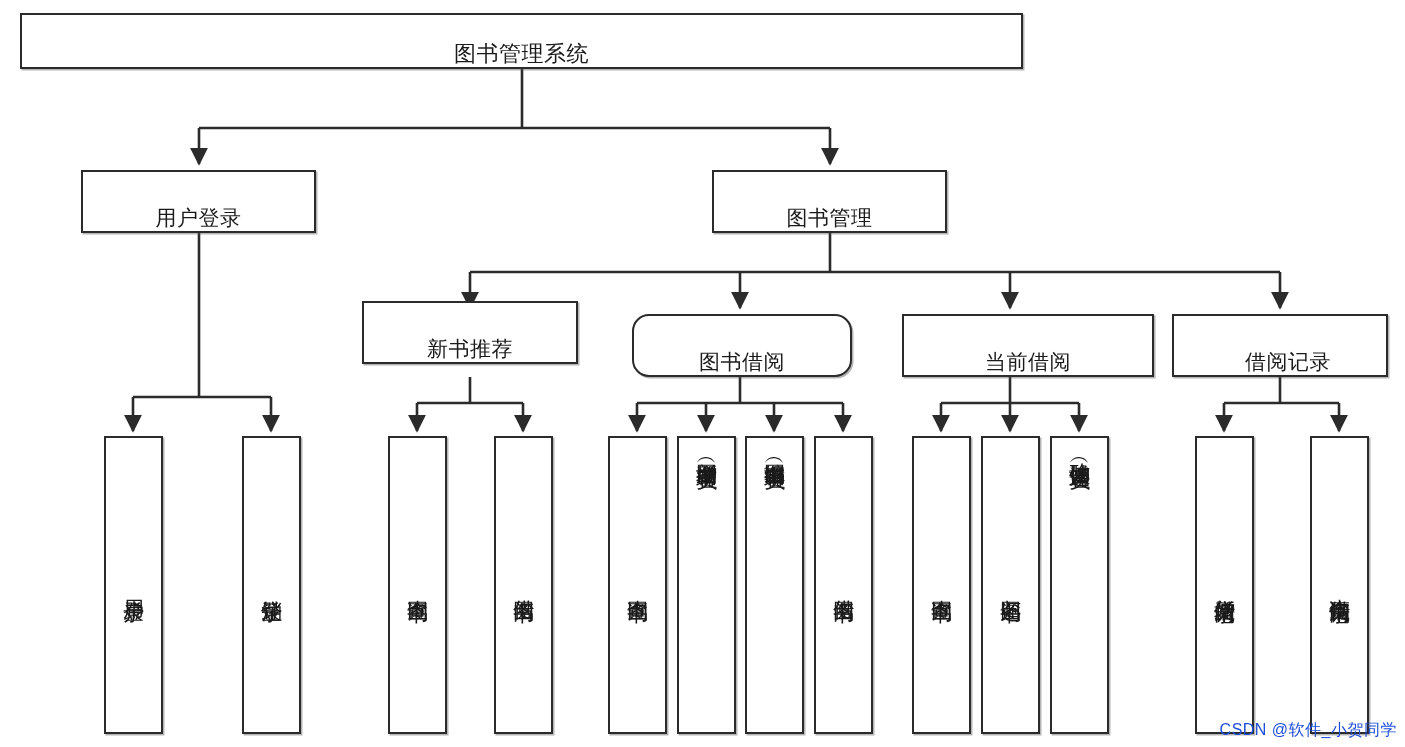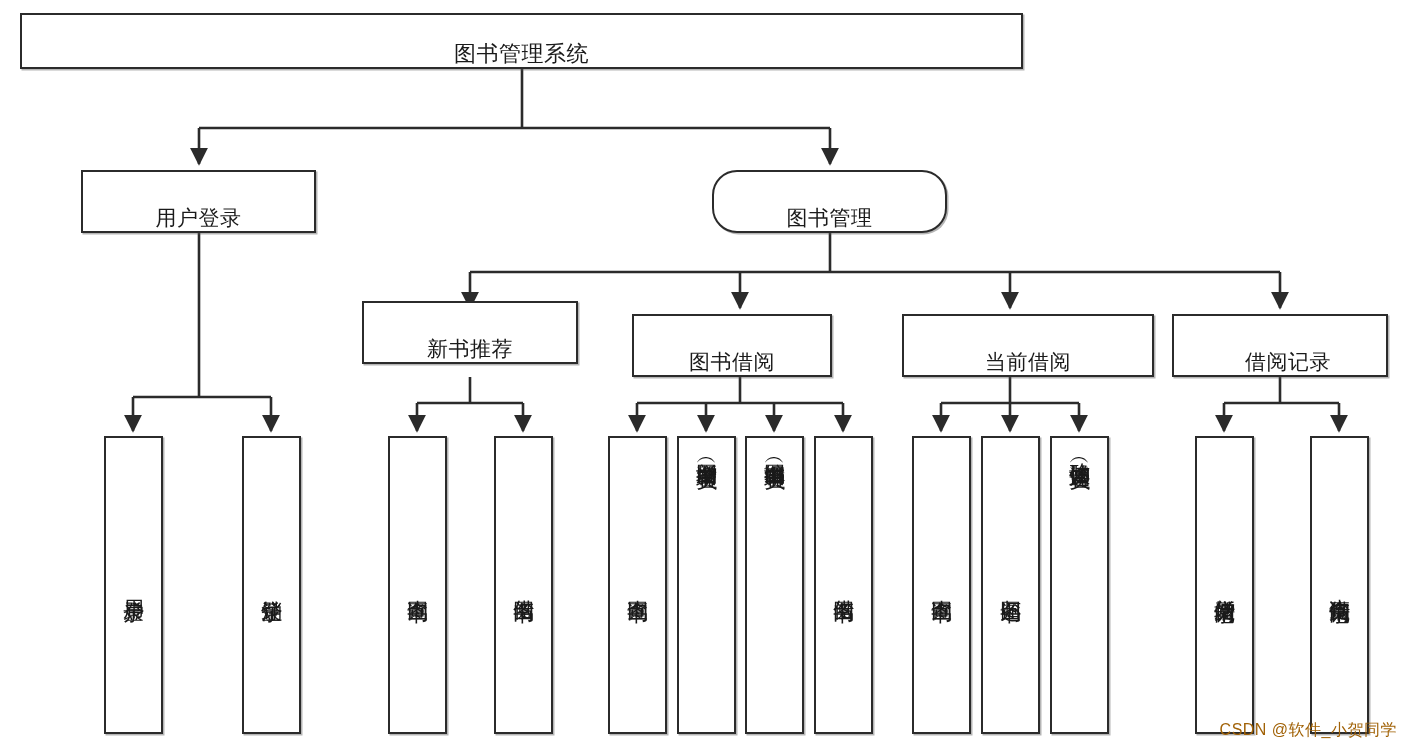--- a/index.html
+++ b/index.html
@@ -67,21 +67,21 @@
     max-height: 100%;
   }
   .node.vert.topalign {
     align-items: flex-start;
   }
   #watermark {
     position: absolute;
     right: 8px;
     bottom: 6px;
     font-size: 16px;
-    color: #a16207;
+    color: #1d4ed8;
     letter-spacing: 0.5px;
     white-space: nowrap;
     user-select: none;
   }
 </style>
 </head>
 <body>
 
 <div id="diagram-root">
 
@@ -136,29 +136,29 @@
   </svg>
 
   <div class="node horiz root" style="left:20px; top:13px; width:1003px; height:56px;">
     <span class="label">图书管理系统</span>
   </div>
 
   <div class="node horiz" style="left:81px; top:170px; width:235px; height:63px;">
     <span class="label">用户登录</span>
   </div>
 
-  <div class="node horiz" style="left:712px; top:170px; width:235px; height:63px;border-radius:25px;">
+  <div class="node horiz" style="left:712px; top:170px; width:235px; height:63px;">
     <span class="label">图书管理</span>
   </div>
 
   <div class="node horiz" style="left:362px; top:301px; width:216px; height:63px;">
     <span class="label">新书推荐</span>
   </div>
 
-  <div class="node horiz" style="left:632px; top:314px; width:200px; height:63px;">
+  <div class="node horiz" style="left:632px; top:314px; width:220px; height:63px;border-radius:17px;">
     <span class="label">图书借阅</span>
   </div>
 
   <div class="node horiz" style="left:902px; top:314px; width:252px; height:63px;">
     <span class="label">当前借阅</span>
   </div>
 
   <div class="node horiz" style="left:1172px; top:314px; width:216px; height:63px;padding-left:16px;">
     <span class="label">借阅记录</span>
   </div>

